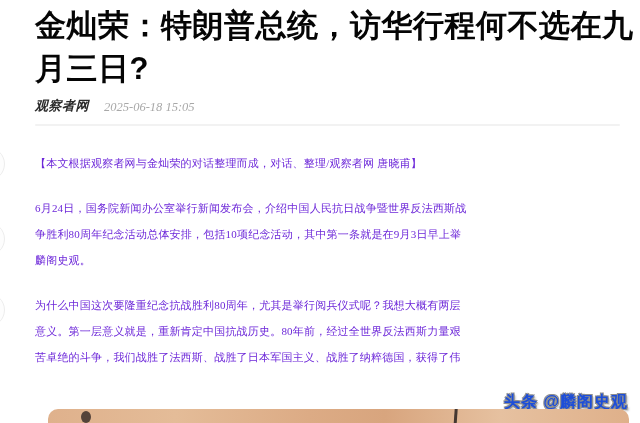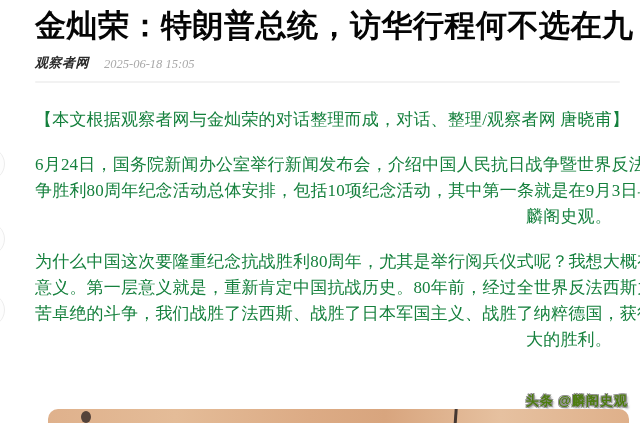--- a/index.html
+++ b/index.html
@@ -50,23 +50,22 @@
   .divider {
     margin-top: 9px;
     height: 2px;
     background: #f2f2f2;
     border-radius: 1px;
     margin-right: -8px;
   }
   
   .article-body {
     font-family: "Liberation Serif", "DejaVu Serif", serif;
-    color: #15803d;
-    font-size: 17px;
-    text-align: right;
+    color: #6d28d9;
+    font-size: 11px;
   }
   .para { margin-top: 19px; }
   .para.first { margin-top: 24px; }
   .para .bline {
     line-height: 26px;
     white-space: nowrap;
     letter-spacing: 0.2px;
   }
   
   .edge-circle {
@@ -79,24 +78,24 @@
     left: -29px;
   }
   .edge-circle.c1 { top: 147px; }
   .edge-circle.c2 { top: 222px; }
   .edge-circle.c3 { top: 293px; }
   
   .watermark {
     position: absolute;
     top: 392px;
     right: 12px;
-    font-size: 13px;
+    font-size: 16px;
     font-weight: 700;
     letter-spacing: 1px;
-    color: #4d7c0f;
+    color: #1d4ed8;
     text-shadow:
       -1px -1px 0 #8f8f8f, 1px -1px 0 #8f8f8f,
       -1px  1px 0 #8f8f8f, 1px  1px 0 #8f8f8f,
        2px  2px 2px rgba(120,120,120,0.55);
     white-space: nowrap;
   }
   
   .bottom-photo {
     position: absolute;
     left: 48px;
@@ -128,20 +127,21 @@
     transform: rotate(4deg);
   }
 </style>
 </head>
 <body>
 
 <div class="page">
 
   <h1 class="headline">
     <div class="tline">金灿荣：特朗普总统，访华行程何不选在九</div>
+    <div class="tline">月三日?</div>
   </h1>
 
   <div class="byline">
     <span class="source">观察者网</span>
     <span class="timestamp">2025-06-18 15:05</span>
   </div>
 
   <div class="divider"></div>
 
   <div class="article-body">
@@ -150,21 +150,20 @@
     </div>
     <div class="para">
       <div class="bline">6月24日，国务院新闻办公室举行新闻发布会，介绍中国人民抗日战争暨世界反法西斯战</div>
       <div class="bline">争胜利80周年纪念活动总体安排，包括10项纪念活动，其中第一条就是在9月3日早上举</div>
       <div class="bline">麟阁史观。</div>
     </div>
     <div class="para">
       <div class="bline">为什么中国这次要隆重纪念抗战胜利80周年，尤其是举行阅兵仪式呢？我想大概有两层</div>
       <div class="bline">意义。第一层意义就是，重新肯定中国抗战历史。80年前，经过全世界反法西斯力量艰</div>
       <div class="bline">苦卓绝的斗争，我们战胜了法西斯、战胜了日本军国主义、战胜了纳粹德国，获得了伟</div>
-      <div class="bline">大的胜利。</div>
     </div>
   </div>
 
   <div class="edge-circle c1"></div>
   <div class="edge-circle c2"></div>
   <div class="edge-circle c3"></div>
 
   <div class="watermark">头条 @麟阁史观</div>
 
   <div class="bottom-photo">

